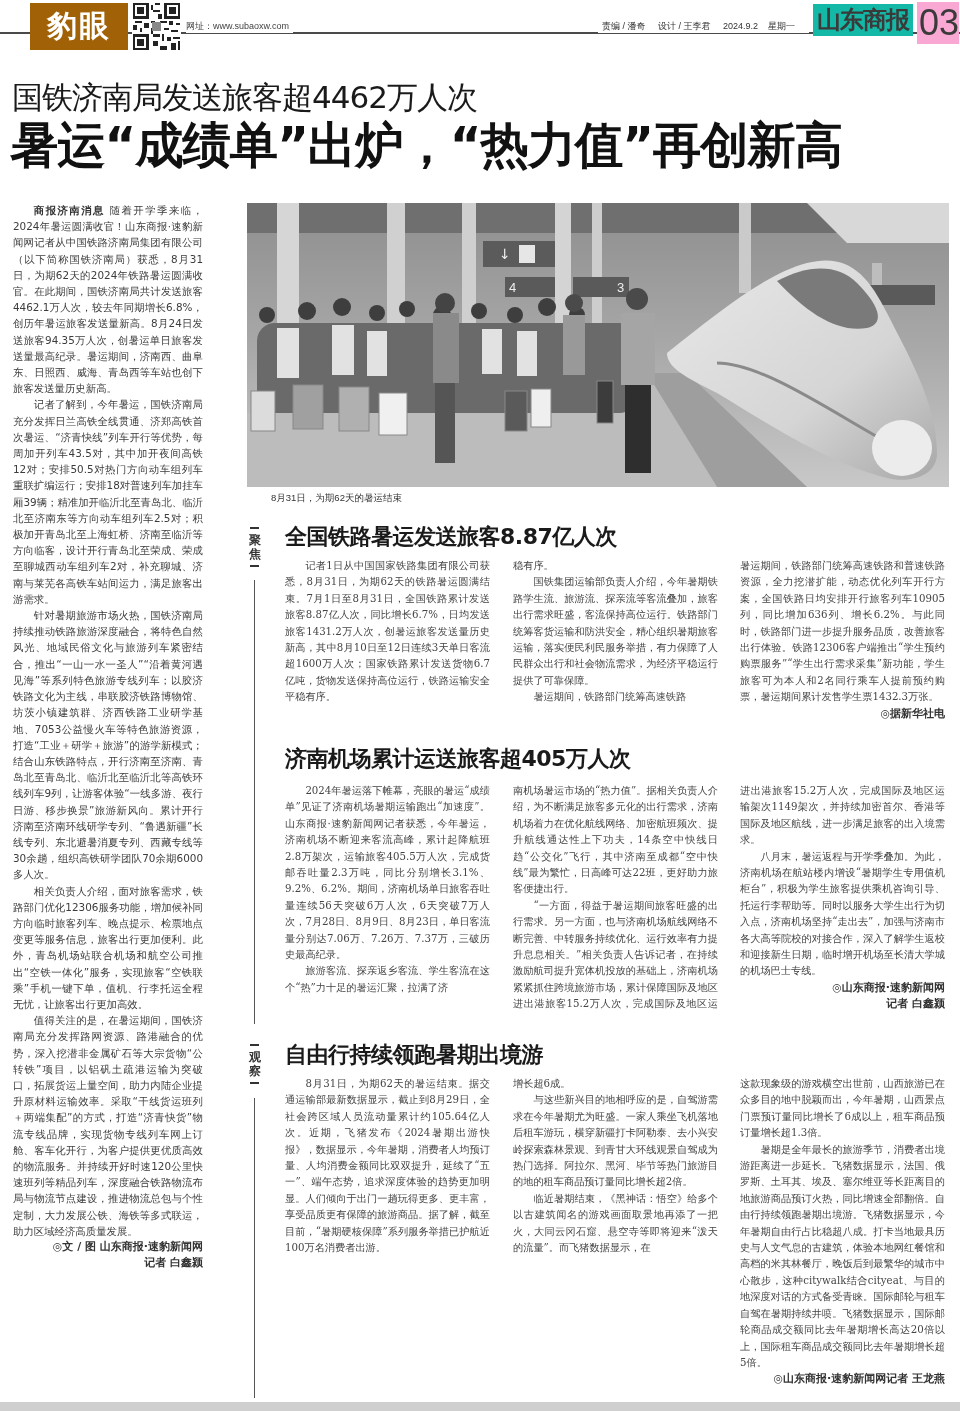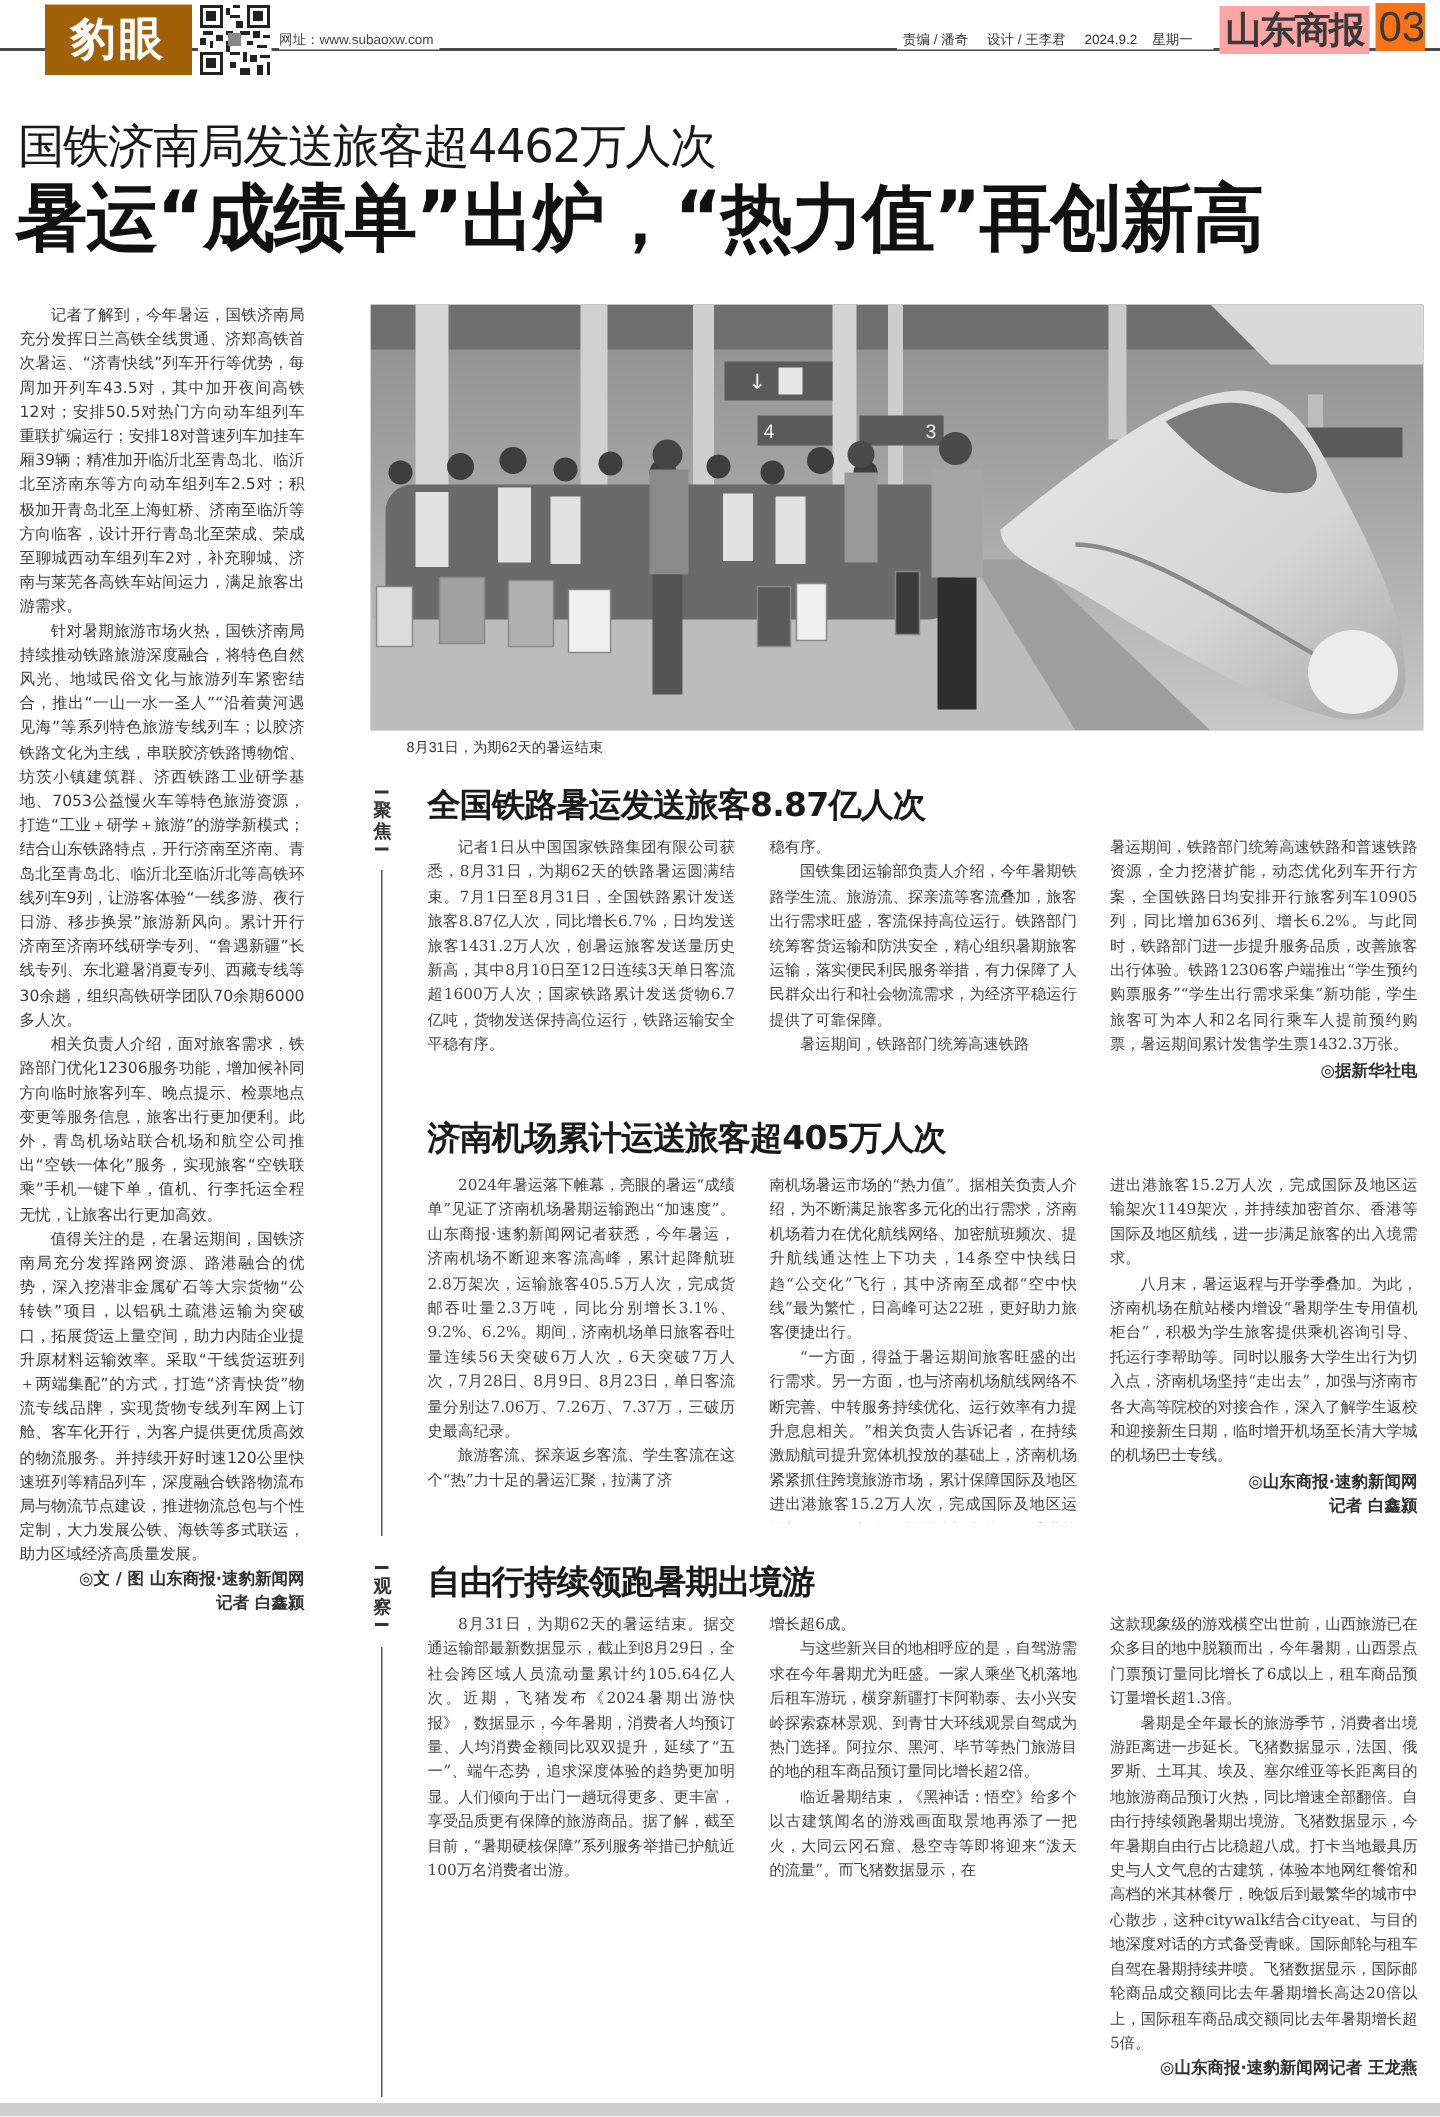--- a/index.html
+++ b/index.html
@@ -9,22 +9,22 @@
   
   .masthead { position: absolute; left: 0; top: 0; width: 960px; height: 56px; }
   .masthead .rule { position: absolute; left: 0; top: 32px; width: 960px; height: 2px; background: #4a4a4a; }
   .section-tab { position: absolute; left: 30px; top: 3px; width: 98px; height: 47px; background: #a16207; color: #fff;
     font-family: "DejaVu Serif", serif; font-size: 30px; font-weight: bold; display: flex; align-items: center; justify-content: center; letter-spacing: 2px; }
   .qr { position: absolute; left: 132px; top: 3px; width: 49px; height: 47px; background: #fff; }
   .qr svg { width: 100%; height: 100%; }
   .website { position: absolute; left: 186px; top: 20px; font-family: "Liberation Sans", sans-serif; font-size: 9px; color: #444; background: #fff; padding-right: 4px; }
   .meta { position: absolute; left: 598px; top: 20px; font-family: "Liberation Sans", sans-serif; font-size: 9px; color: #333; background: #fff; padding: 0 4px; white-space: nowrap; }
   .meta span { margin-right: 10px; }
-  .paper-name { position: absolute; left: 813px; top: 4px; font-family: "DejaVu Sans", sans-serif; font-weight: bold; font-size: 24px; color: #3a3a3a; background: #fca5a5; padding: 0 4px; letter-spacing: -1px; }
-  .page-no { position: absolute; left: 917px; top: 2px; font-family: "Liberation Sans", sans-serif; font-size: 28px; color: #3a3a3a; background: #f97316; padding-left: 2px; }
+  .paper-name { position: absolute; left: 813px; top: 4px; font-family: "DejaVu Sans", sans-serif; font-weight: bold; font-size: 24px; color: #3a3a3a; background: #14b8a6; padding: 0 4px; letter-spacing: -1px; }
+  .page-no { position: absolute; left: 917px; top: 2px; font-family: "Liberation Sans", sans-serif; font-size: 36px; color: #3a3a3a; background: #f9a8d4; padding-left: 2px; }
 
   
   .kicker { position: absolute; left: 12px; top: 77px; font-family: "DejaVu Sans", sans-serif; font-size: 31px; color: #1a1a1a; letter-spacing: -1px; white-space: nowrap; }
   .headline { position: absolute; left: 10px; top: 113px; font-family: "DejaVu Sans", sans-serif; font-weight: bold; font-size: 49px; color: #111; letter-spacing: -1px; white-space: nowrap; transform: scaleX(0.985); transform-origin: left; }
 
   
   .col { position: absolute; font-size: 10.6px; line-height: 16.3px; color: #3c3c3c; text-align: justify; }
   .col p { text-indent: 2em; }
   .lead-kw { font-weight: bold; color: #333; }
   .byline { text-align: right; font-family: "DejaVu Sans", sans-serif; font-weight: bold; font-size: 11px; color: #333; line-height: 16.3px; }
@@ -107,20 +107,21 @@
     <span>2024.9.2</span><span>星期一</span>
   </div>
   <div class="paper-name">山东商报</div>
   <div class="page-no">03</div>
 </div>
 
 <div class="kicker">国铁济南局发送旅客超4462万人次</div>
 <div class="headline">暑运“成绩单”出炉，“热力值”再创新高</div>
 
 <div class="col left-col">
+  <p><span class="lead-kw">商报济南消息</span>&nbsp;<span>随着开学季来临，2024年暑运圆满收官！山东商报·速豹新闻网记者从中国铁路济南局集团有限公司（以下简称国铁济南局）获悉，8月31日，为期62天的2024年铁路暑运圆满收官。在此期间，国铁济南局共计发送旅客4462.1万人次，较去年同期增长6.8%，创历年暑运旅客发送量新高。8月24日发送旅客94.35万人次，创暑运单日旅客发送量最高纪录。暑运期间，济南西、曲阜东、日照西、威海、青岛西等车站也创下旅客发送量历史新高。</span></p>
   <p>记者了解到，今年暑运，国铁济南局充分发挥日兰高铁全线贯通、济郑高铁首次暑运、“济青快线”列车开行等优势，每周加开列车43.5对，其中加开夜间高铁12对；安排50.5对热门方向动车组列车重联扩编运行；安排18对普速列车加挂车厢39辆；精准加开临沂北至青岛北、临沂北至济南东等方向动车组列车2.5对；积极加开青岛北至上海虹桥、济南至临沂等方向临客，设计开行青岛北至荣成、荣成至聊城西动车组列车2对，补充聊城、济南与莱芜各高铁车站间运力，满足旅客出游需求。</p>
   <p>针对暑期旅游市场火热，国铁济南局持续推动铁路旅游深度融合，将特色自然风光、地域民俗文化与旅游列车紧密结合，推出“一山一水一圣人”“沿着黄河遇见海”等系列特色旅游专线列车；以胶济铁路文化为主线，串联胶济铁路博物馆、坊茨小镇建筑群、济西铁路工业研学基地、7053公益慢火车等特色旅游资源，打造“工业＋研学＋旅游”的游学新模式；结合山东铁路特点，开行济南至济南、青岛北至青岛北、临沂北至临沂北等高铁环线列车9列，让游客体验“一线多游、夜行日游、移步换景”旅游新风向。累计开行济南至济南环线研学专列、“鲁遇新疆”长线专列、东北避暑消夏专列、西藏专线等30余趟，组织高铁研学团队70余期6000多人次。</p>
   <p>相关负责人介绍，面对旅客需求，铁路部门优化12306服务功能，增加候补同方向临时旅客列车、晚点提示、检票地点变更等服务信息，旅客出行更加便利。此外，青岛机场站联合机场和航空公司推出“空铁一体化”服务，实现旅客“空铁联乘”手机一键下单，值机、行李托运全程无忧，让旅客出行更加高效。</p>
   <p>值得关注的是，在暑运期间，国铁济南局充分发挥路网资源、路港融合的优势，深入挖潜非金属矿石等大宗货物“公转铁”项目，以铝矾土疏港运输为突破口，拓展货运上量空间，助力内陆企业提升原材料运输效率。采取“干线货运班列＋两端集配”的方式，打造“济青快货”物流专线品牌，实现货物专线列车网上订舱、客车化开行，为客户提供更优质高效的物流服务。并持续开好时速120公里快速班列等精品列车，深度融合铁路物流布局与物流节点建设，推进物流总包与个性定制，大力发展公铁、海铁等多式联运，助力区域经济高质量发展。</p>
   <div class="byline">◎文 / 图 山东商报·速豹新闻网</div>
   <div class="byline">记者 白鑫颍</div>
 </div>
 
 <div class="photo">
   <svg viewBox="0 0 702 284" preserveAspectRatio="none">

